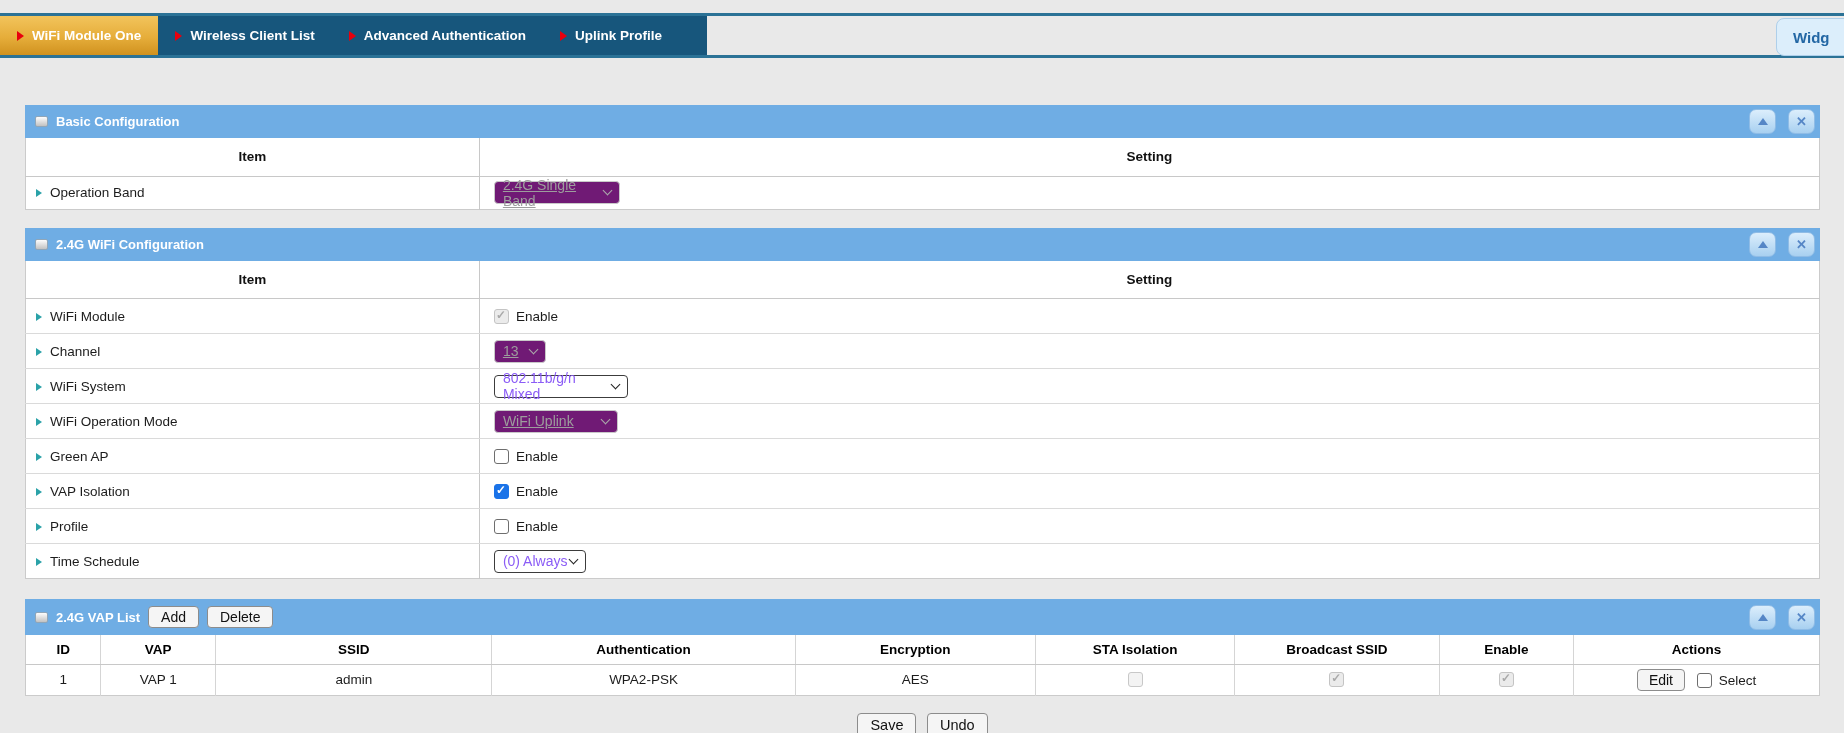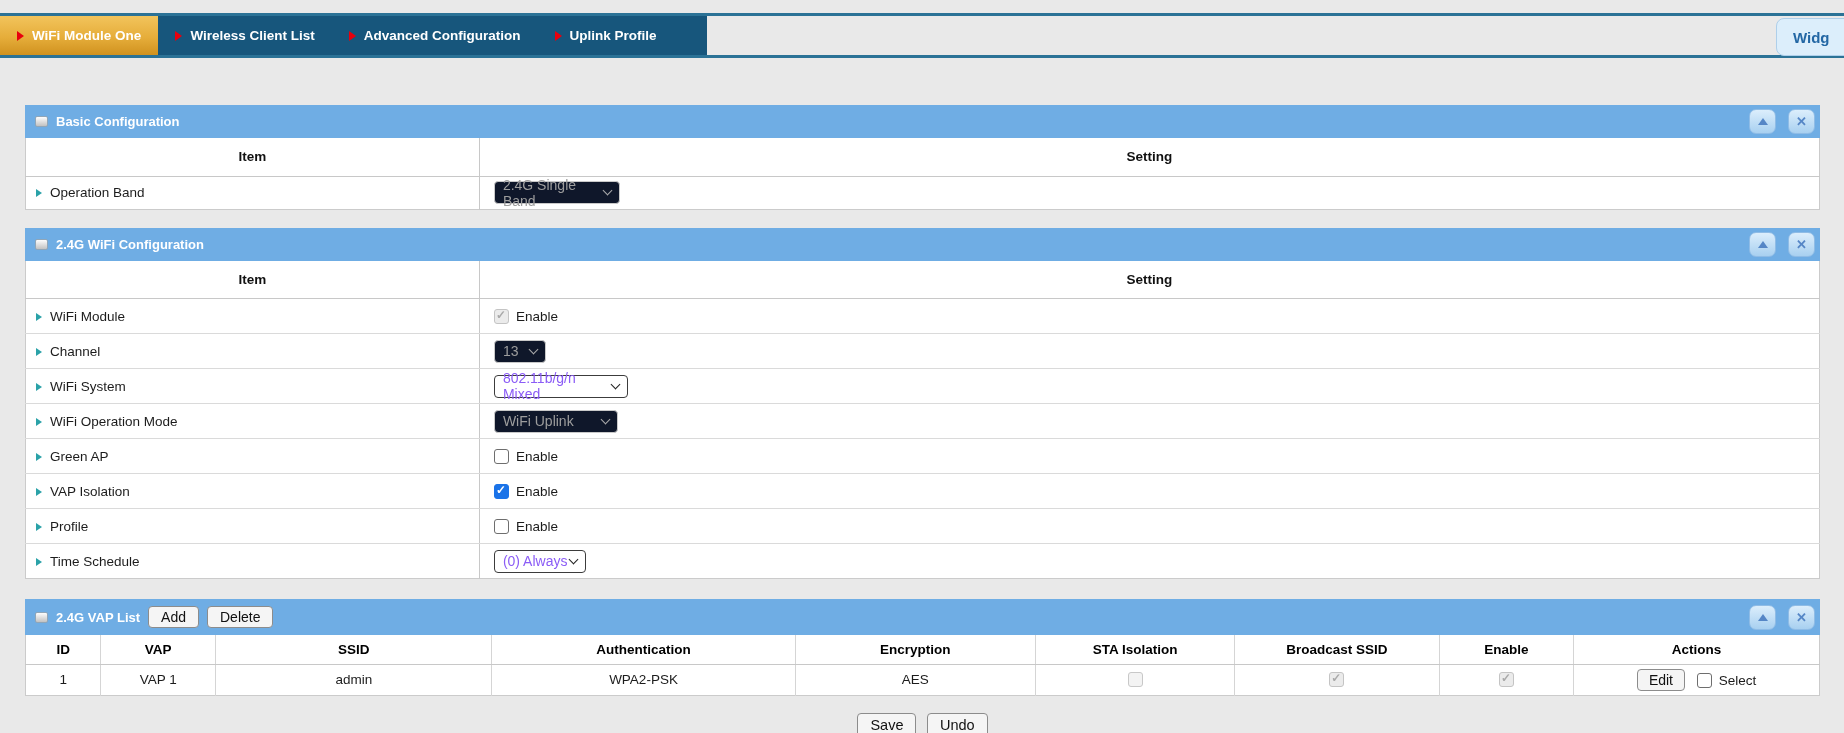--- a/index.html
+++ b/index.html
@@ -58,21 +58,21 @@
   .arrow-teal { display:inline-block; width:0; height:0; border-top:4px solid transparent;
                 border-bottom:4px solid transparent; border-left:6px solid #2AA2A8;
                 margin-right:8px; vertical-align:middle; }
 
   
   .select { display:inline-flex; align-items:center; justify-content:space-between;
             background:#FFFFFF; border:1.5px solid #3C3C3C; border-radius:4px;
             padding:0 8px; font-size:14px; color:#8b5cf6; height:23px; vertical-align:middle; }
   .chev { width:7px; height:7px; border-right:1.8px solid #222;
           border-bottom:1.8px solid #222; transform:rotate(45deg); margin-top:-4px; flex:none; }
-  .select.disabled { border:1px solid #C9C9C9; color:#9D9D9D; background:#0f172a; }
+  .select.disabled { border:1px solid #C9C9C9; color:#9D9D9D; background:#701a75;text-decoration:underline; }
   .select.disabled .chev { border-color:#ABABAB; }
   .w-band{width:126px} .w-ch{width:52px} .w-sys{width:134px} .w-mode{width:124px} .w-sched{width:92px}
 
   .cb { display:inline-block; width:15px; height:15px; border:1.5px solid #6E6E6E;
         border-radius:3px; background:#FFF; vertical-align:middle; position:relative; }
   .cb.checked { background:#1A73E8; border-color:#1A73E8; }
   .cb.checked::after { content:"\2713"; color:#FFF; position:absolute; left:1px; top:-2px;
                        font-size:12px; font-weight:bold; }
   .cb.dis { background:#F3F3F3; border:1.5px solid #C8C8C8; }
   .cb.dis.checked { background:#EBEBEB; border-color:#C4C4C4; }
@@ -108,21 +108,21 @@
     <div class="tab active">
       <span class="arrow-red"></span>
       <span class="tab-label">WiFi Module One</span>
     </div>
     <div class="tab">
       <span class="arrow-red"></span>
       <span class="tab-label">Wireless Client List</span>
     </div>
     <div class="tab">
       <span class="arrow-red"></span>
-      <span class="tab-label">Advanced Configuration</span>
+      <span class="tab-label">Advanced Authentication</span>
     </div>
     <div class="tab">
       <span class="arrow-red"></span>
       <span class="tab-label">Uplink Profile</span>
     </div>
   </div>
   <div class="line-bottom"></div>
   <button class="widget-btn">Widg</button>
 </div>
 

